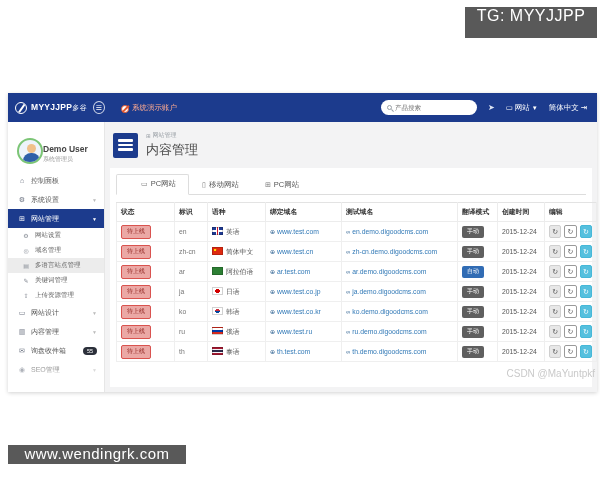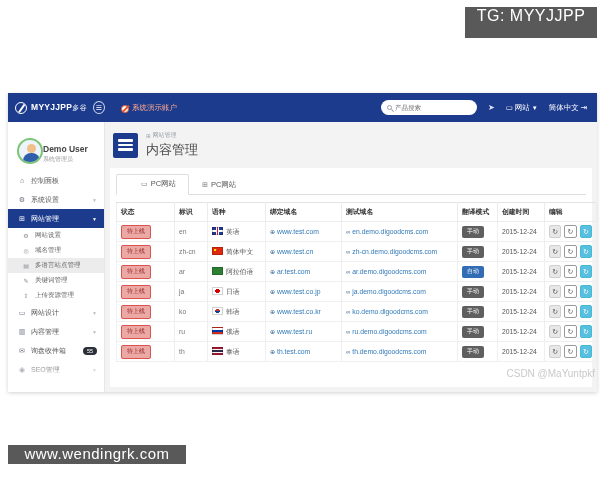--- a/index.html
+++ b/index.html
@@ -275,20 +275,24 @@
           </span>
         </div>
 
         <div class="card">
           <div class="tabs">
             <span class="tab active">
               <span class="tic">▭</span>
               <span>PC网站</span>
             </span>
             <span class="tab">
+              <span class="tic">▯</span>
+              <span>移动网站</span>
+            </span>
+            <span class="tab">
               <span class="tic">⊞</span>
               <span>PC网站</span>
             </span>
           </div>
 
           <table class="sites">
             <colgroup>
               <col style="width:58px">
                 <col style="width:33px">
                 <col style="width:58px">

